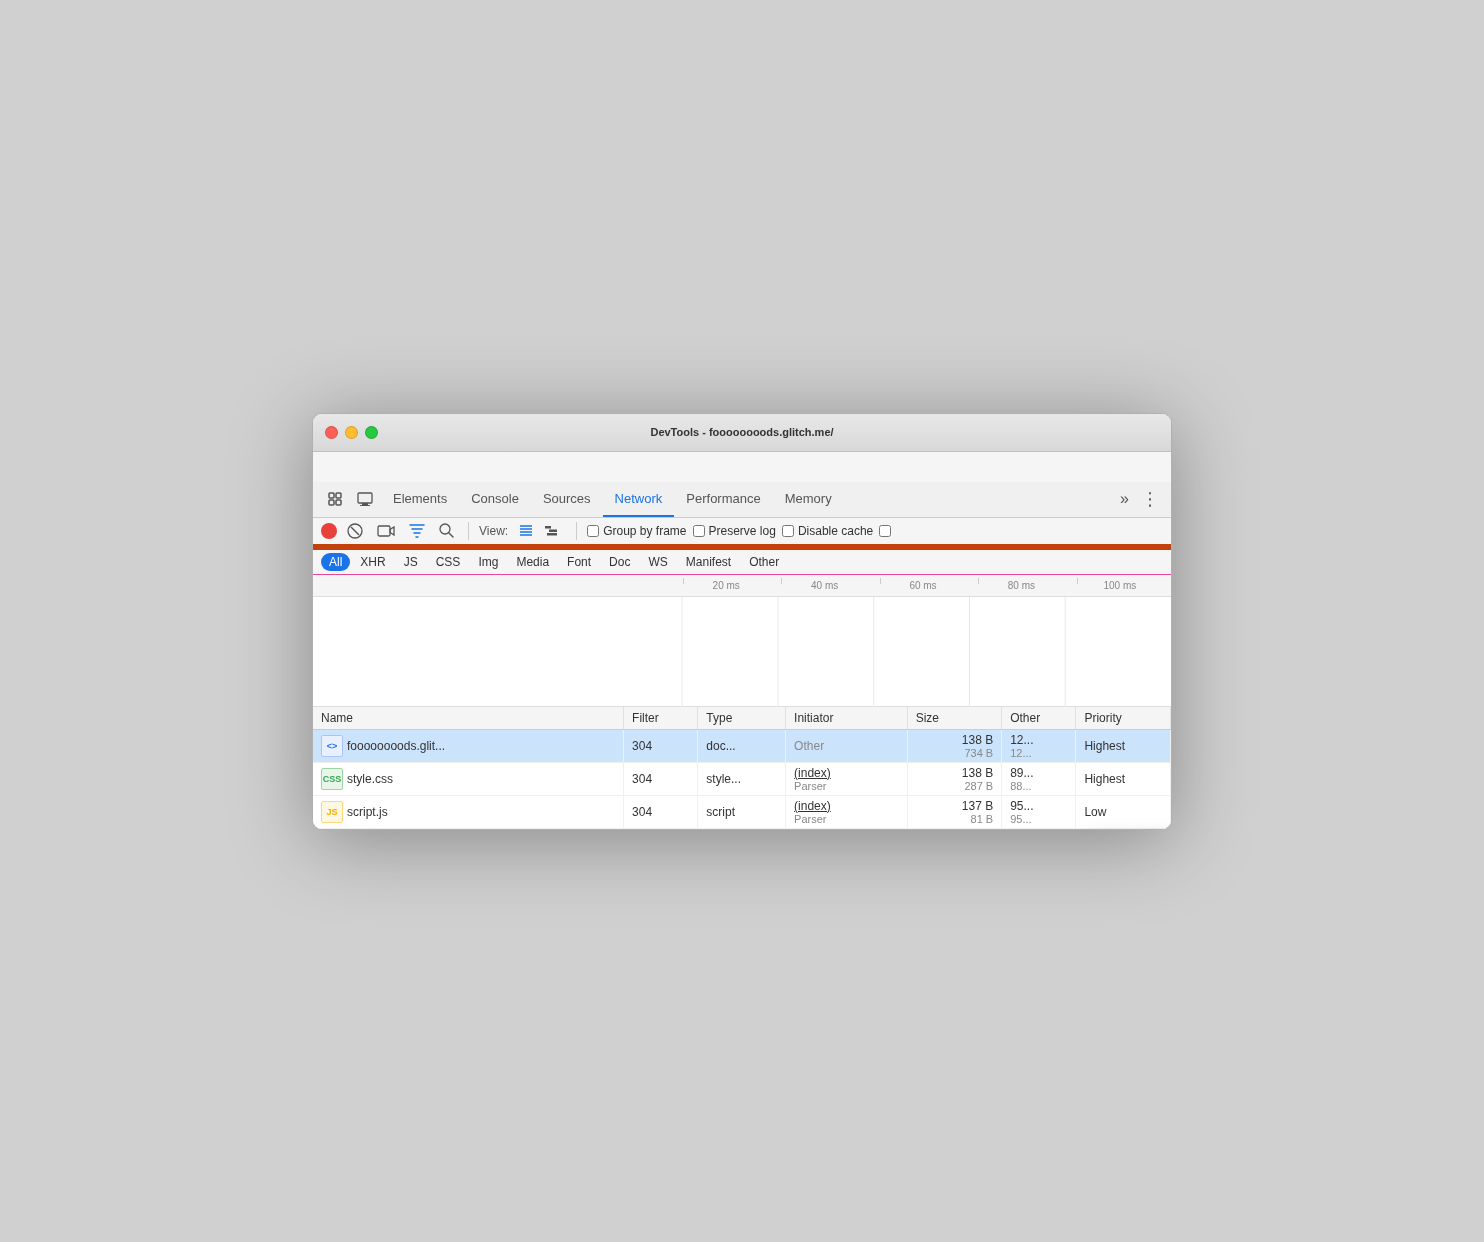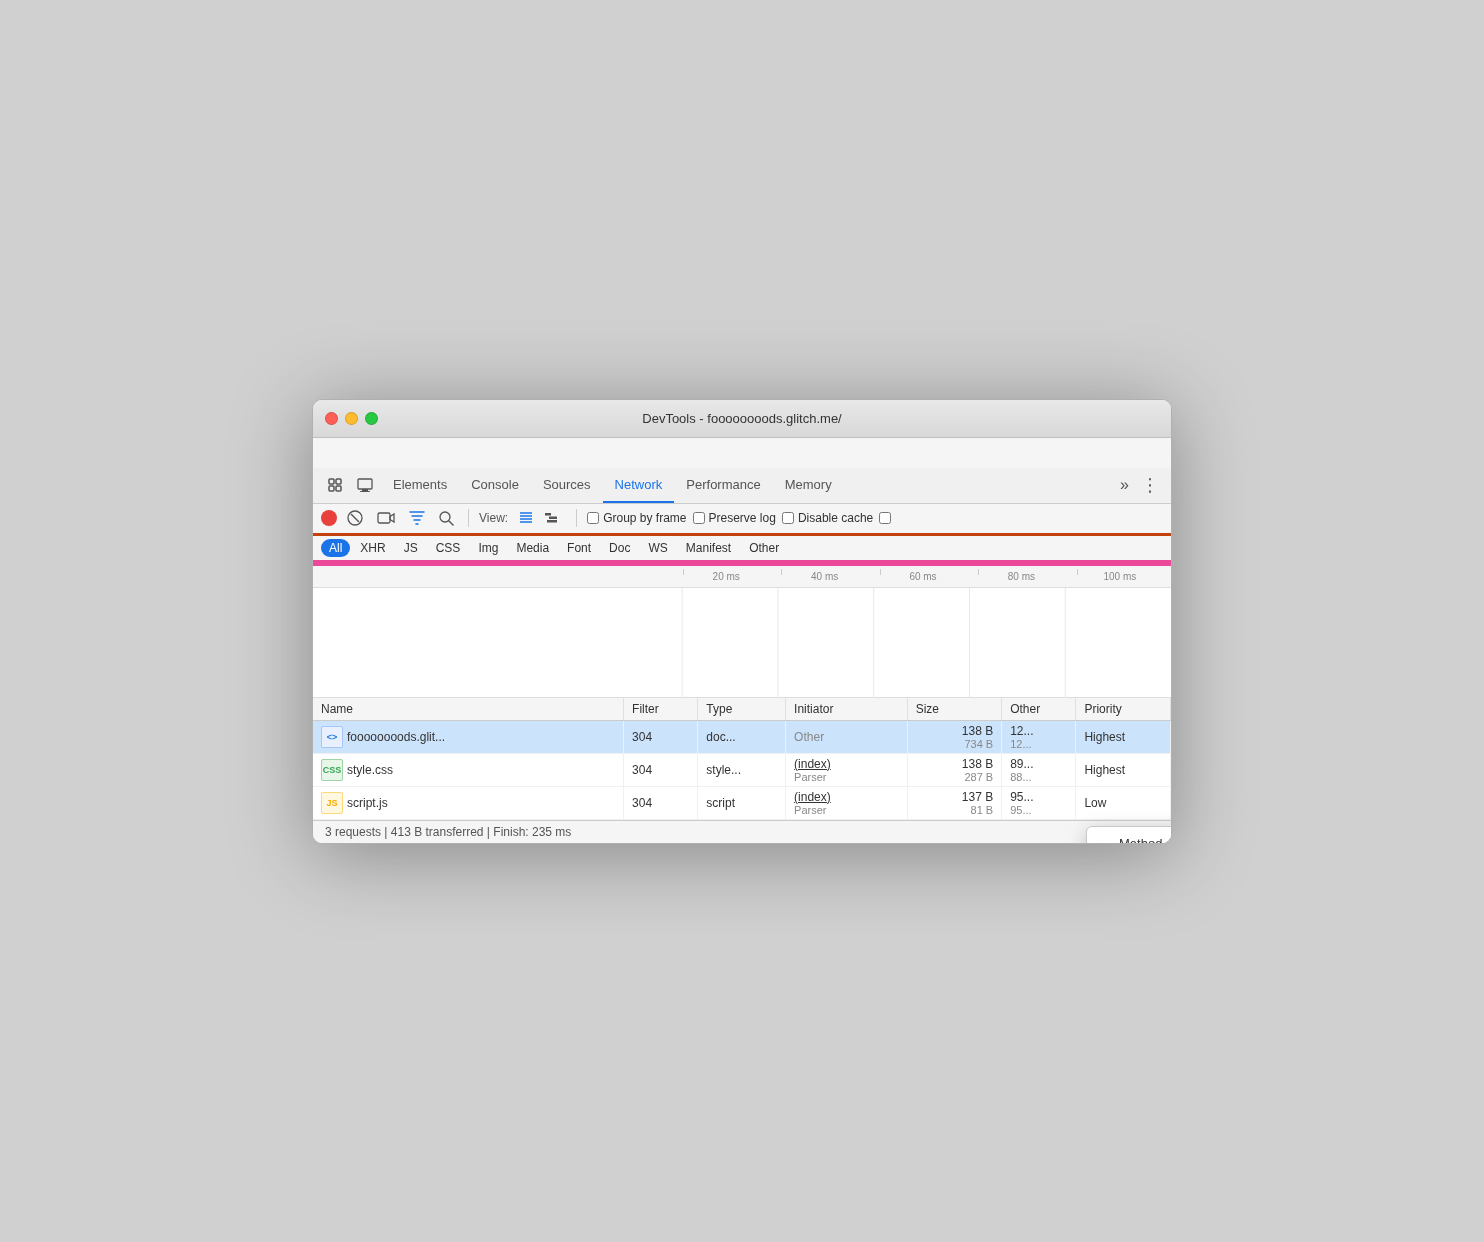--- a/index.html
+++ b/index.html
@@ -49,23 +49,23 @@
     }
 
     .tl-red { background: #ff5f57; }
     .tl-yellow { background: #febc2e; }
     .tl-green { background: #28c840; }
 
     .title-bar-title {
       position: absolute;
       left: 50%;
       transform: translateX(-50%);
-      font-size: 13px;
+      font-size: 11px;
       color: #333;
-      font-weight: 400;
+      font-weight: 700;
     }
 
     
     .devtools-tabs {
       background: #f0f0f0;
       border-bottom: 1px solid #ccc;
       display: flex;
       align-items: center;
       padding: 0 8px;
       height: 36px;
@@ -113,21 +113,21 @@
     .tab-menu-dots {
       color: #555;
       font-size: 18px;
       cursor: pointer;
       padding: 0 4px;
     }
 
     
     .network-toolbar {
       background: #f5f5f5;
-      border-bottom: 3px solid #c2410c;
+      border-bottom: 6px solid #c2410c;
       display: flex;
       align-items: center;
       padding: 0 8px;
       height: 32px;
       gap: 6px;
     }
 
     .toolbar-btn {
       width: 18px;
       height: 18px;
@@ -203,21 +203,21 @@
       border-radius: 3px;
       padding: 0 6px;
       font-size: 12px;
       background: white;
       outline: none;
     }
 
     
     .type-filters {
       background: #f5f5f5;
-      border-bottom: 6px solid #ec4899;
+      border-bottom: 1px solid #ec4899;
       display: flex;
       align-items: center;
       padding: 3px 8px;
       gap: 2px;
     }
 
     .type-btn {
       padding: 2px 8px;
       font-size: 12px;
       border: none;
@@ -646,23 +646,20 @@
               <div class="time-sub">95...</div>
             </td>
             <td class="col-priority">
               <span>Low</span>
             </td>
           </tr>
         </tbody>
       </table>
     </div>
 
-    <div class="status-bar">
-      <span>3 requests | 413 B transferred | Finish: 235 ms</span>
-    </div>
 
     <div class="context-menu">
 
       <div class="menu-item">
         <span>Method</span>
       </div>
 
     </div>
   </div>
 </div>

